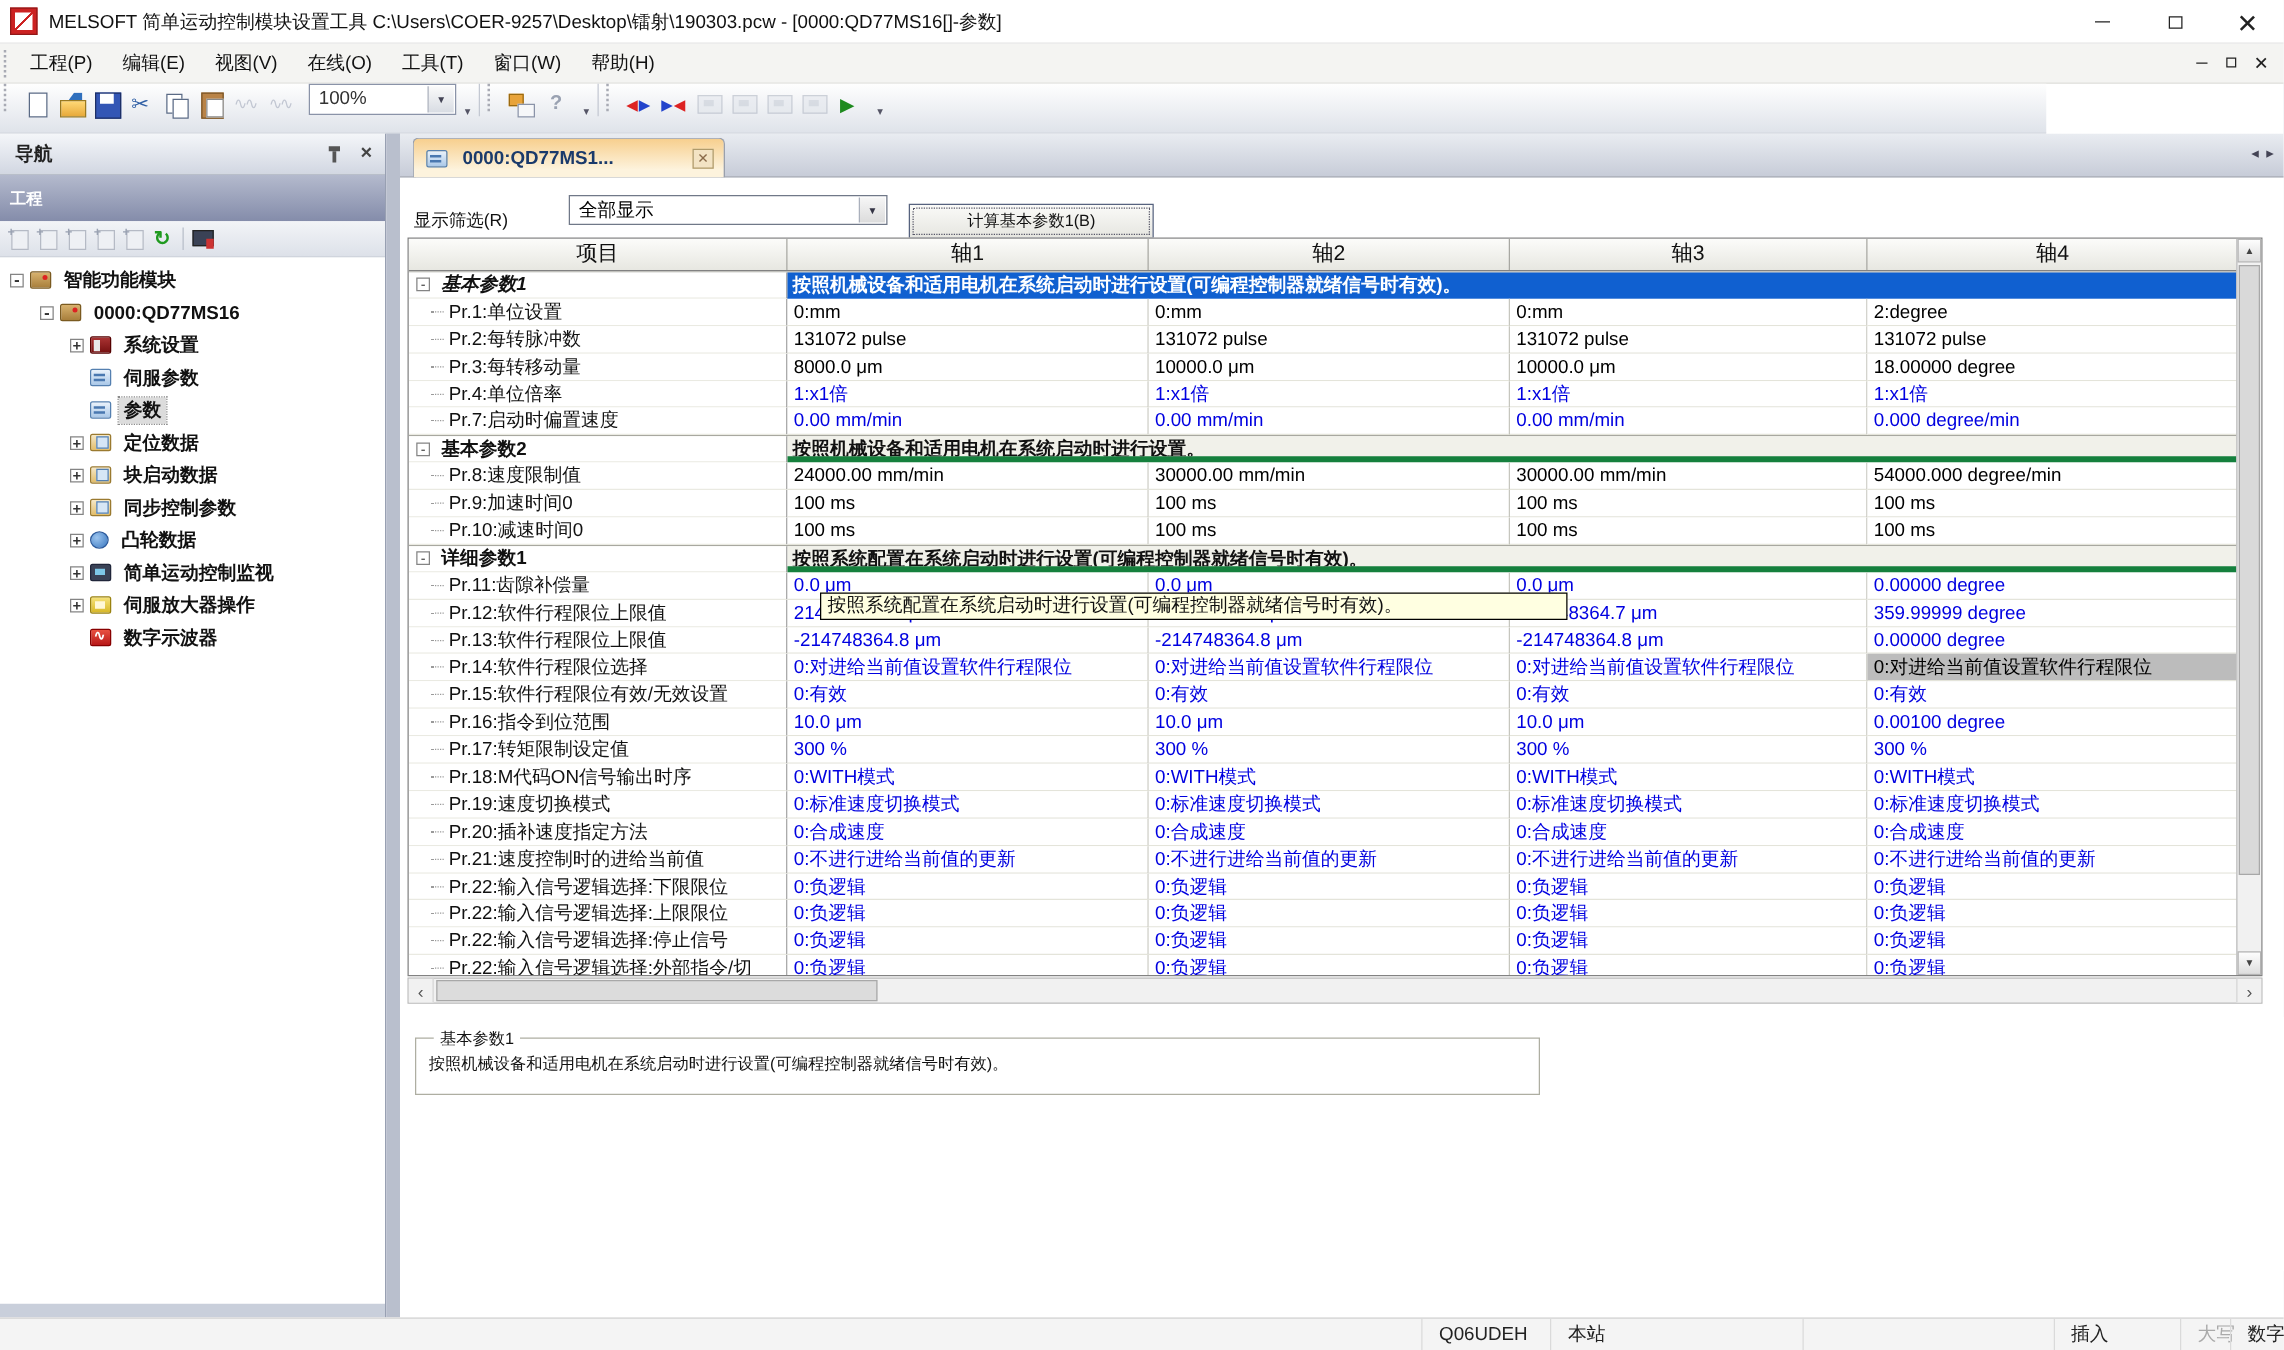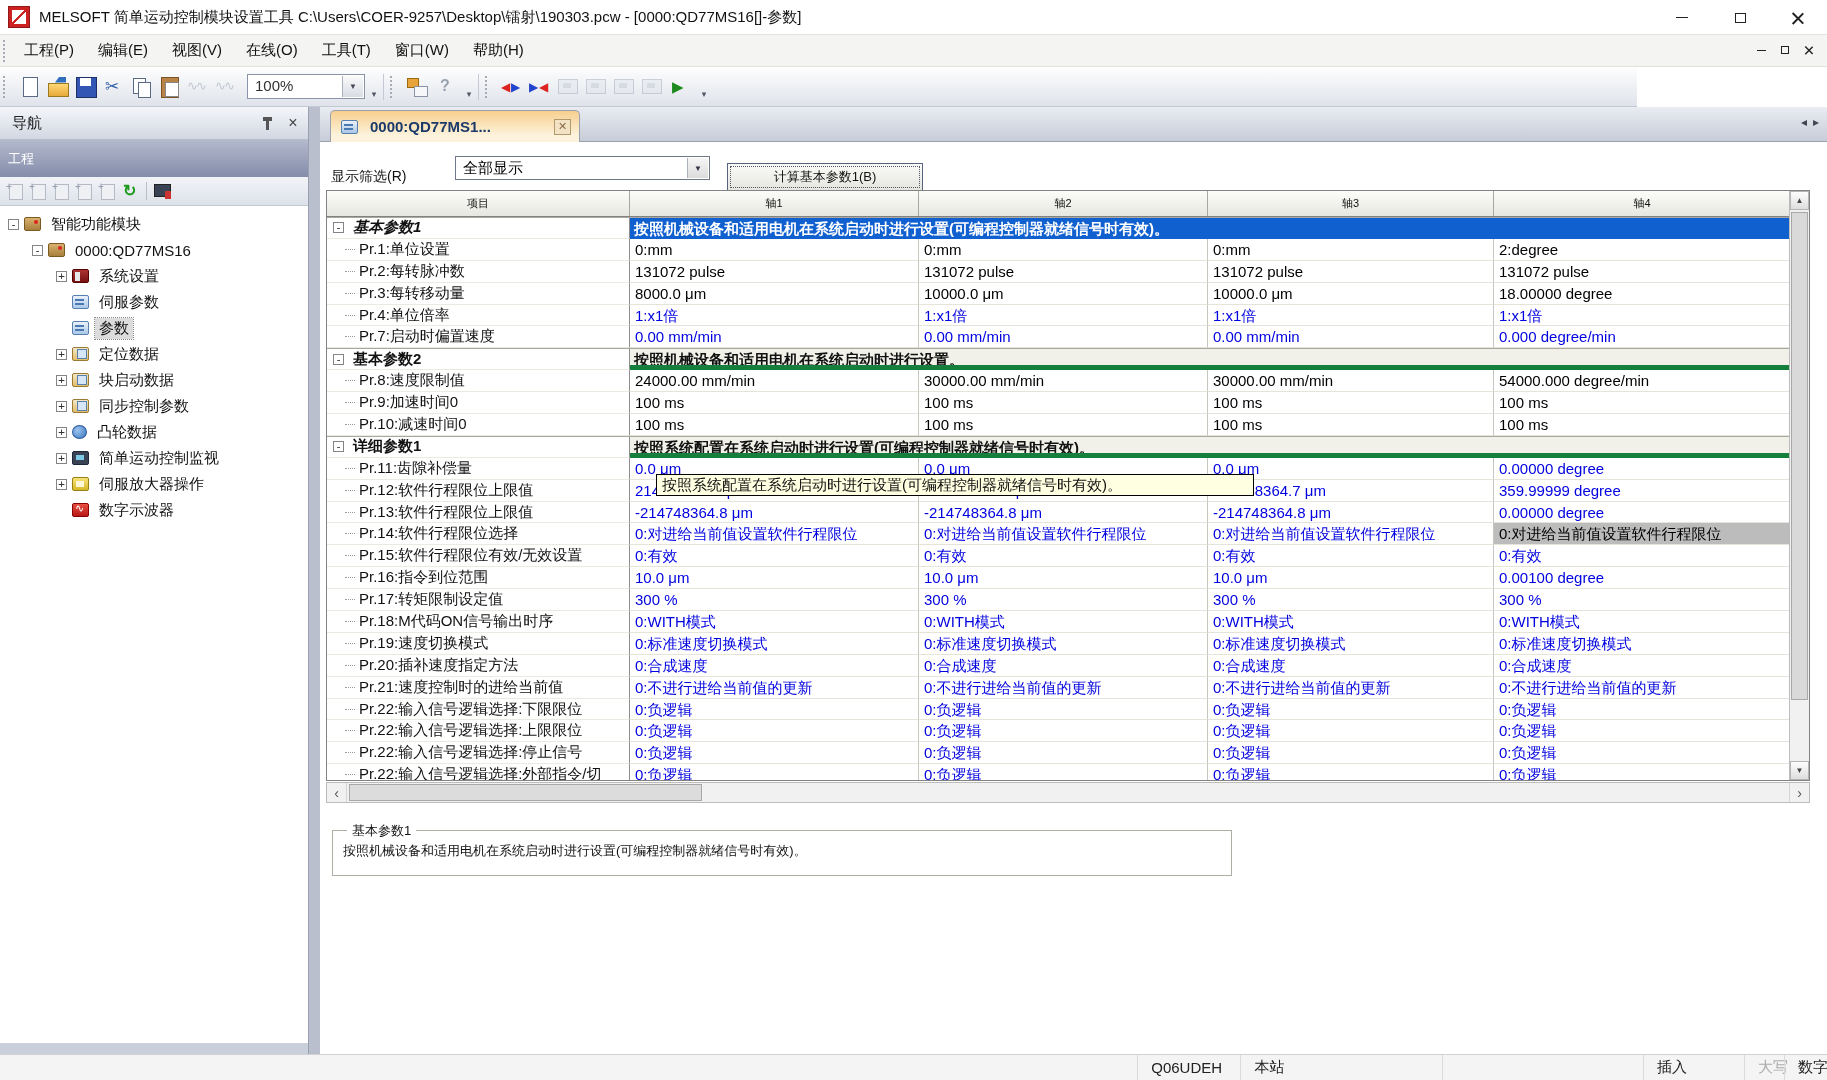--- a/index.html
+++ b/index.html
@@ -27,21 +27,21 @@
     border-bottom:1px solid #e0e0dc; display:flex; align-items:center; }
   .grip { width:5px; height:22px; margin:0 4px 0 3px; border-left:2px dotted #a8aab4; flex:none; }
   .menu-item { font-size:15px; color:#111; padding:5px 12px; white-space:nowrap; }
   .mdibtns { position:absolute; right:6px; top:4px; display:flex; }
   .mdibtn { width:24px; height:22px; display:flex; align-items:center; justify-content:center; border:1px solid transparent; }
   .mdibtn .glyph-min{width:9px;} .mdibtn .glyph-max{width:8px;height:8px;}
   .mdibtn .glyph-close{transform:scale(0.7);}
 
   
   .toolbar { position:absolute; left:0; top:67px; width:1637px; height:40px;
-    background:linear-gradient(#fefefe,#dfe3ea); border-bottom:1px solid #c3c9d3; display:flex; align-items:center; }
+    background:linear-gradient(#fefefe,#dfe3ea); border-bottom:1px solid #c3c9d3; display:flex; }
   .tbgroup { display:flex; align-items:center; height:34px; padding:0 4px; }
   .tbsep { width:1px; height:26px; background:#c3c8d2; margin:0 3px; }
   .ticonbox { width:26px; height:26px; margin:0 1px; position:relative; border-radius:2px; }
   .ticonbox.dim { opacity:.45; }
   .ib-new::before { content:''; position:absolute; left:6px; top:3px; width:13px; height:18px; background:#fff; border:1px solid #5a6a85; }
   .ib-open::before { content:''; position:absolute; left:3px; top:9px; width:19px; height:12px;
      background:linear-gradient(#ffd977,#e7a93a); border:1px solid #9a7a20; }
   .ib-open::after { content:''; position:absolute; left:10px; top:3px; width:11px; height:6px; background:#2f6fbd; clip-path:polygon(0 100%,100% 100%,100% 0,40% 0); }
   .ib-save::before { content:''; position:absolute; left:3px; top:3px; width:19px; height:19px; background:#3356b5; border:1px solid #1d2f66; }
   .ib-save::after { content:''; position:absolute; left:7px; top:4px; width:11px; height:8px; background:#fff; }
@@ -63,21 +63,21 @@
   .ib-go::before { content:'▶'; position:absolute; left:5px; top:4px; font-size:15px; color:#1e8a1e; }
   .ovf { width:12px; height:30px; display:flex; align-items:flex-end; justify-content:center; font-size:9px; color:#556; padding-bottom:3px; }
   .zoombox { width:118px; height:25px; background:#fff; border:1px solid #8a93a8; position:relative; margin:0 3px; }
   .zoomval { font-size:15px; color:#333; padding:2px 0 0 7px; }
   .zoomarrow { position:absolute; right:1px; top:1px; bottom:1px; width:21px; background:linear-gradient(#fafafa,#d8dce3);
      border-left:1px solid #aab0bc; display:flex; align-items:center; justify-content:center; }
   .zoomarrow::before { content:'▼'; font-size:8px; color:#445; }
 
   
   .navpanel { position:absolute; left:0; top:107px; width:309px; height:947px; background:#fff;
-    border-right:1px solid #98a0b2; display:flex; flex-direction:column; }
+    border-right:1px solid #98a0b2; display:flex; flex-direction:column;font-weight:bold; }
   .navheader { height:33px; background:linear-gradient(#f4f6f9,#d2d7e2); border-bottom:1px solid #b8bec9;
     display:flex; align-items:center; flex:none; }
   .navtitle { font-size:15px; color:#222; margin-left:12px; flex:1; }
   .pinbox,.navx { width:22px; height:20px; display:flex; align-items:center; justify-content:center; margin-right:4px; }
   .pin { width:3px; height:9px; background:#555; position:relative; margin-top:4px; }
   .pin::before { content:''; position:absolute; top:-4px; left:-3px; width:9px; height:4px; background:#555; }
   .navx::before { content:'×'; font-size:16px; color:#444; }
   .projbar { height:37px; background:linear-gradient(#b4bacd,#848caa); display:flex; align-items:center; flex:none; }
   .projbar span { color:#fff; font-size:13px; margin-left:8px; }
   .navtools { height:29px; background:linear-gradient(#f2f4f7,#dde1e9); border-bottom:1px solid #c3c9d3;
@@ -139,21 +139,21 @@
   .calcbtn { position:absolute; left:407px; top:56px; width:196px; height:28px;
     background:linear-gradient(#fafaf8,#e6e6e0); border:1px solid #56627e;
     outline:1px dotted #556; outline-offset:-4px;
     font-size:13px; color:#111; display:flex; align-items:center; justify-content:center; }
 
   
   .gridwrap { position:absolute; left:6px; top:83px; width:1484px; height:591px;
     border:1px solid #828282; background:#fff; overflow:hidden; }
   .ghead { display:flex; height:26px; border-bottom:1px solid #828282;
     background:linear-gradient(#fcfcfa,#e7e7e1); }
-  .ghead .hcell { font-size:11px; color:#111; text-align:center; line-height:24px;
+  .ghead .hcell { font-size:17px; color:#111; text-align:center; line-height:24px;
     border-right:1px solid #a8a8a2; flex:none; }
   .gbody { height:565px; overflow:hidden; }
   .grid-row { display:flex; height:21.9px; }
   .cell { flex:none; overflow:hidden; white-space:nowrap; }
   .item-cell { width:303px; background:#fff; border-right:1px solid #8f8f8f; border-bottom:1px solid #eaeae2;
     display:flex; align-items:center; font-size:15px; color:#111; }
   .item-cell .texp { margin-left:6px; }
   .glabel { font-weight:bold; padding-left:4px; }
   .glabel.it { font-style:italic; }
   .stub { width:10px; border-top:1px dotted #9a9a9a; margin-left:18px; margin-right:4px; flex:none; }

